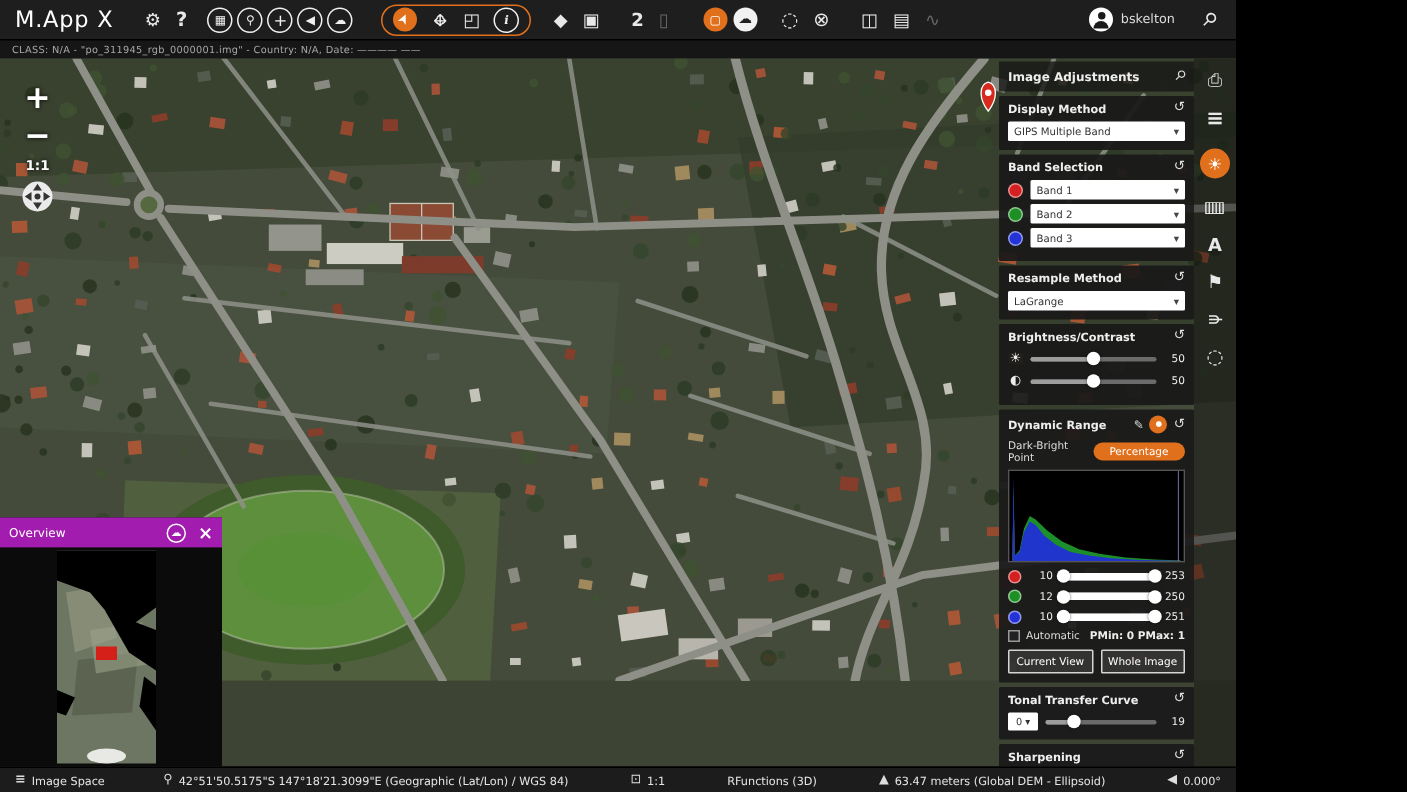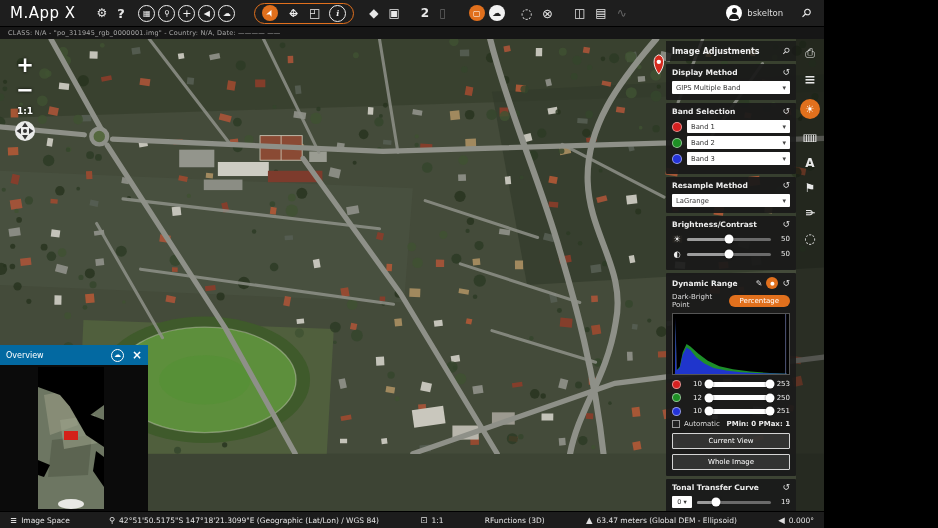--- a/index.html
+++ b/index.html
@@ -37,21 +37,21 @@
   #map{position:absolute;inset:0;}
 
   
   .mapctl{position:absolute;left:14px;top:16px;display:flex;flex-direction:column;align-items:center;gap:4px;z-index:5;}
   .mapctl .g{color:#fff;text-shadow:0 0 3px rgba(0,0,0,.9);line-height:1;cursor:default;}
   .zg{font-size:21px;font-weight:bold;}
   .sc{font-size:9px;font-weight:bold;margin-top:2px;}
 
   
   .overview{position:absolute;left:0;bottom:0;width:148px;height:166px;z-index:6;background:rgba(12,12,12,.96);display:flex;flex-direction:column;}
-  .ov-head{height:20px;background:#0369a1;display:flex;align-items:center;padding:0 6px;color:#fff;font-size:8px;}
+  .ov-head{height:20px;background:#a21caf;display:flex;align-items:center;padding:0 6px;color:#fff;font-size:8px;}
   .ov-head .t{flex:1;}
   .ov-circ{width:13px;height:13px;border:1.3px solid #fff;border-radius:50%;display:flex;align-items:center;justify-content:center;font-size:7px;color:#fff;margin-right:8px;}
   .ov-close{color:#fff;font-size:12px;font-weight:bold;line-height:1;}
   .ov-body{flex:1;}
 
   
   .rtools{position:absolute;right:0;top:0;bottom:0;width:28px;z-index:7;background:rgba(12,12,12,.45);display:flex;flex-direction:column;align-items:center;padding-top:8px;gap:13px;}
   .rtools .ri{color:#e8e8e8;font-size:12px;line-height:1;cursor:default;}
   .rtools .ri.wide{transform:scaleX(1.35) scaleY(.85);}
   .rtools .ri.rot90{transform:rotate(90deg);}
@@ -88,21 +88,21 @@
   .chrow .dot{width:9px;height:9px;}
   .chrow .mn{width:12px;text-align:right;font-size:7px;}
   .chrow .mx{width:15px;text-align:right;font-size:7px;}
   .range{position:relative;flex:1;height:5px;background:#777;border-radius:3px;}
   .range .rfill{position:absolute;top:0;height:100%;background:#fff;border-radius:3px;}
   .range .thumb{position:absolute;top:50%;transform:translate(-50%,-50%);width:9px;height:9px;border-radius:50%;background:#fff;box-shadow:0 0 2px rgba(0,0,0,.6);}
   .autorow{display:flex;align-items:center;margin:4px 0 5px;}
   .chk{width:8px;height:8px;border:1px solid #999;background:#222;margin-right:4px;flex:0 0 auto;}
   .autorow .al{flex:1;color:#ddd;font-size:7px;}
   .autorow .pm{color:#eee;font-size:7px;font-weight:bold;}
-  .btnrow{display:flex;gap:5px;flex-direction:column;}
+  .btnrow{display:flex;gap:5px;}
   .wbtn{flex:1;border:1px solid #d5d5d5;background:rgba(255,255,255,.1);color:#fff;text-align:center;padding:3px 0;font-size:7px;border-radius:1px;}
   .preset{width:20px;height:12px;background:#fff;color:#333;display:flex;align-items:center;justify-content:center;gap:2px;font-size:6.5px;border-radius:1px;flex:0 0 auto;}
 
   
   .statusbar{height:17px;background:#1c1c1c;border-top:1px solid #000;display:flex;align-items:center;color:#e5e5e5;font-size:7.5px;padding:0 10px;gap:5px;flex:0 0 auto;z-index:8;}
   .sb-ic{font-size:8.5px;color:#ddd;}
   .sb-item{display:flex;align-items:center;gap:4px;white-space:nowrap;}
 </style>
 </head>
 <body>

